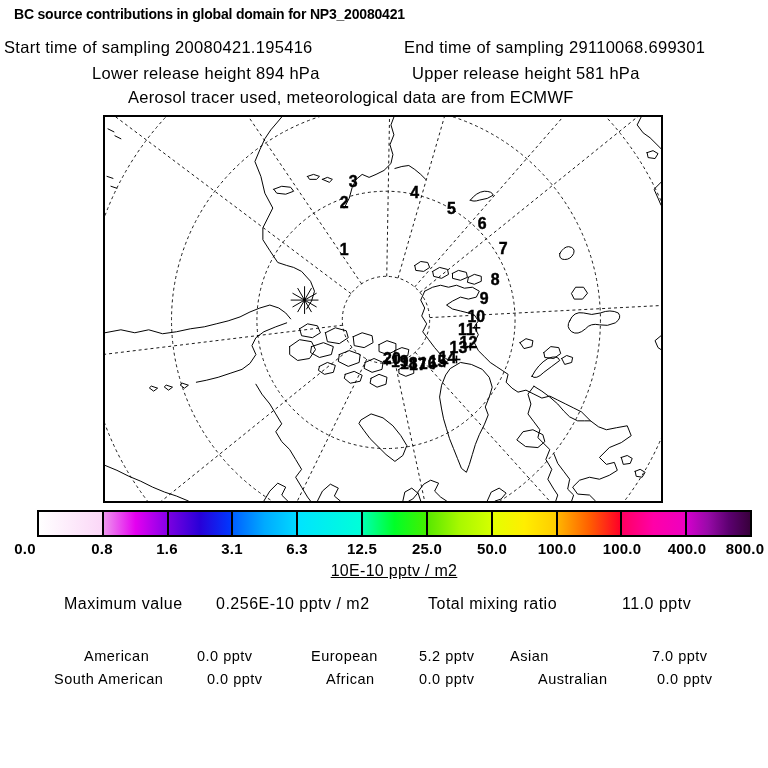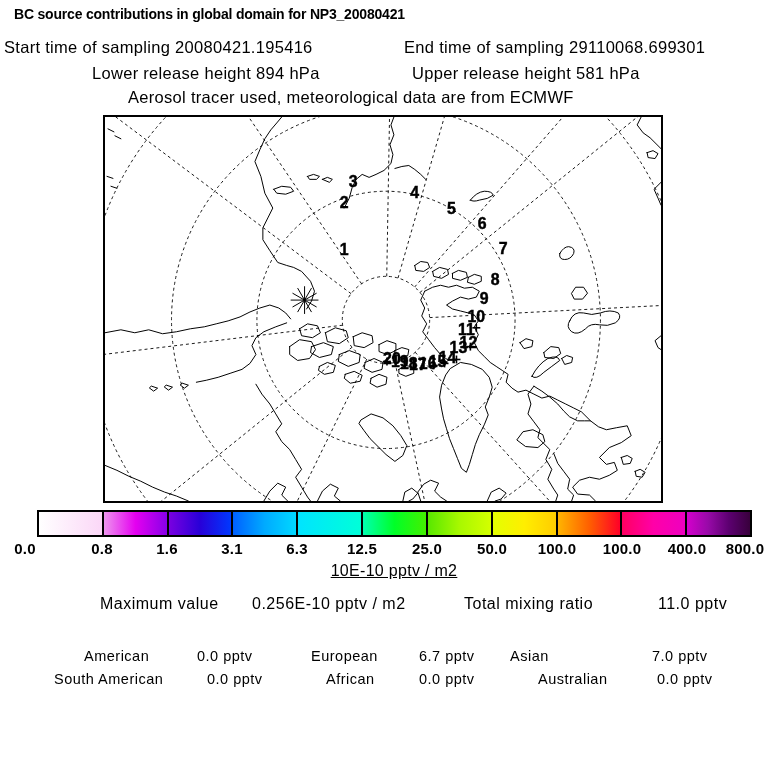--- a/index.html
+++ b/index.html
@@ -17,21 +17,21 @@
   .traj{font-family:"Liberation Sans",sans-serif;font-size:16px;font-weight:bold;
         text-anchor:middle;fill:#000;stroke:#000;stroke-width:0.45px;}
   .plus{stroke:#000;stroke-width:1.6;}
   #colorbar{position:absolute;left:37px;top:510px;width:715px;height:27px;
             border:2px solid #000;box-sizing:border-box;display:flex;}
   .cbar-seg{flex:1 1 0;height:100%;}
   .cbar-seg + .cbar-seg{border-left:2px solid #000;}
   .cbar-tick{position:absolute;top:540px;transform:translateX(-50%);
              font-size:15px;font-weight:bold;letter-spacing:0.2px;}
   .unit{top:562px;left:394px;transform:translateX(-50%);font-size:16px;letter-spacing:0.3px;text-decoration:underline;}
-  .stat1{font-size:16px;letter-spacing:0.5px;margin-left:36px;}
+  .stat1{font-size:16px;letter-spacing:0.5px;}
   .stat2{font-size:14.5px;letter-spacing:0.5px;margin-top:27px;}
 </style>
 </head>
 <body>
 
 <div class="abs title" style="left:14px;top:6px">BC  source contributions in global domain for NP3_20080421</div>
 <div class="abs sub" style="left:4px;top:38px">Start time of sampling 20080421.195416</div>
 <div class="abs sub" style="left:404px;top:38px">End time of sampling 29110068.699301</div>
 <div class="abs sub" style="left:92px;top:64px">Lower release height  894 hPa</div>
 <div class="abs sub" style="left:412px;top:64px">Upper release height  581 hPa</div>
@@ -210,21 +210,21 @@
 
 <div>
   <span class="abs stat1" style="left:64px;top:595px">Maximum value</span>
   <span class="abs stat1" style="left:216px;top:595px">0.256E-10 pptv / m2</span>
   <span class="abs stat1" style="left:428px;top:595px">Total mixing ratio</span>
   <span class="abs stat1" style="left:622px;top:595px">11.0 pptv</span>
 
   <span class="abs stat2" style="left:84px;top:621px">American</span>
   <span class="abs stat2" style="left:197px;top:621px">0.0 pptv</span>
   <span class="abs stat2" style="left:311px;top:621px">European</span>
-  <span class="abs stat2" style="left:419px;top:621px">6.7 pptv</span>
+  <span class="abs stat2" style="left:419px;top:621px">5.2 pptv</span>
   <span class="abs stat2" style="left:510px;top:621px">Asian</span>
   <span class="abs stat2" style="left:652px;top:621px">7.0 pptv</span>
 
   <span class="abs stat2" style="left:54px;top:644px">South American</span>
   <span class="abs stat2" style="left:207px;top:644px">0.0 pptv</span>
   <span class="abs stat2" style="left:326px;top:644px">African</span>
   <span class="abs stat2" style="left:419px;top:644px">0.0 pptv</span>
   <span class="abs stat2" style="left:538px;top:644px">Australian</span>
   <span class="abs stat2" style="left:657px;top:644px">0.0 pptv</span>
 </div>

